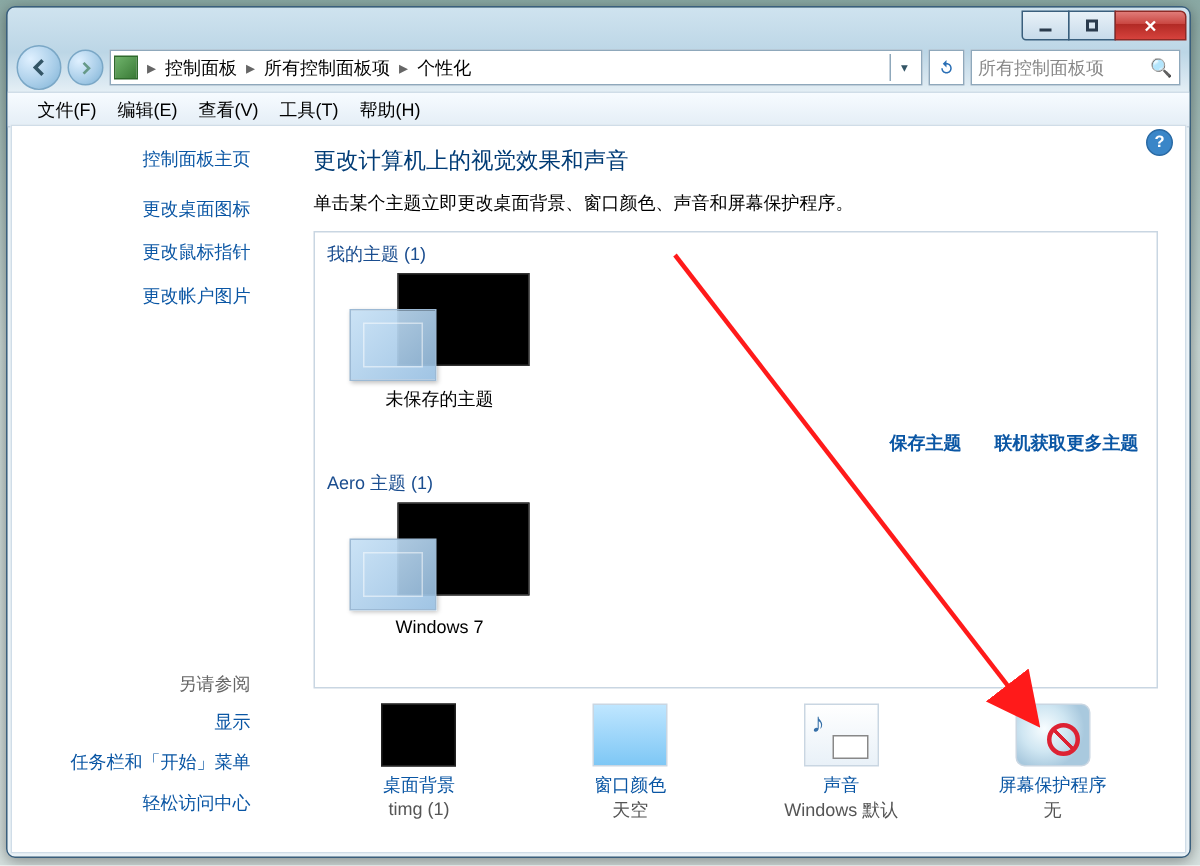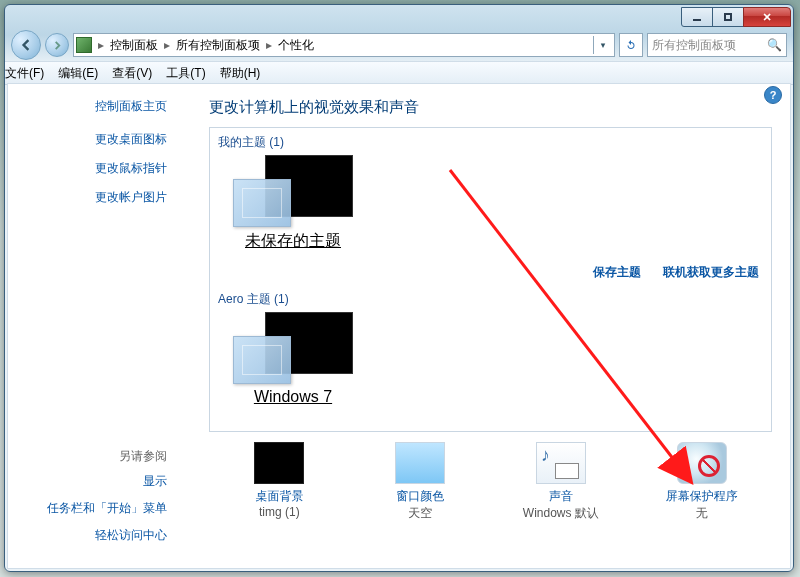--- a/index.html
+++ b/index.html
@@ -102,21 +102,21 @@
   }
   .searchbox .mag{color:#2a6fb5; font-size:12px;}
 
   
   .menubar{
     height:22px;
     background:linear-gradient(#f7fbff,#e4eef6);
     border-top:1px solid #d0dde8;
     border-bottom:1px solid #c6d4e0;
     display:flex; align-items:center; gap:14px;
-    padding:0 0;
+    padding:0 20px;
     font-size:12px;
   }
   .menubar span{cursor:default;}
 
   
   .body{
     position:absolute;
     top:78px; bottom:2px; left:2px; right:2px;
     background:#fff;
     display:flex;
@@ -158,21 +158,21 @@
     width:120px;height:72px;position:relative;margin:0 auto 4px;
   }
   .tp-back{position:absolute;right:0;top:0;width:86px;height:60px;background:#000;border:1px solid #333;}
   .tp-front{
     position:absolute;left:0;bottom:0;width:56px;height:46px;
     background:linear-gradient(135deg,rgba(200,225,245,0.95),rgba(150,190,225,0.9));
     border:1px solid #9cb9d4;
     box-shadow:1px 1px 3px rgba(0,0,0,0.25);
   }
   .tp-front::after{content:"";position:absolute;inset:8px;border:1px solid rgba(255,255,255,0.5);}
-  .theme-name{font-size:16px;text-decoration:underline;}
+  .theme-name{font-size:12px;}
 
   .theme-actions{
     text-align:right;padding:4px 4px 10px;
     display:flex;justify-content:flex-end;gap:22px;
   }
   .theme-actions span{color:#0a56a4;font-weight:bold;}
 
   .bottom-row{
     display:flex;
     justify-content:space-around;
@@ -284,20 +284,21 @@
       <div class="see-also-hdr">另请参阅</div>
       <div class="see-also">显示</div>
       <div class="see-also">任务栏和「开始」菜单</div>
       <div class="see-also">轻松访问中心</div>
     </div>
 
     <div class="main">
       <div class="help-icon">?</div>
 
       <div class="page-title">更改计算机上的视觉效果和声音</div>
+      <div class="page-desc">单击某个主题立即更改桌面背景、窗口颜色、声音和屏幕保护程序。</div>
 
       <div class="themes-area">
         <div class="section-label">我的主题 (1)</div>
 
         <div class="theme-item">
           <div class="theme-preview">
             <div class="tp-back"></div>
               <div class="tp-front"></div>
           </div>
           <div class="theme-name">未保存的主题</div>

